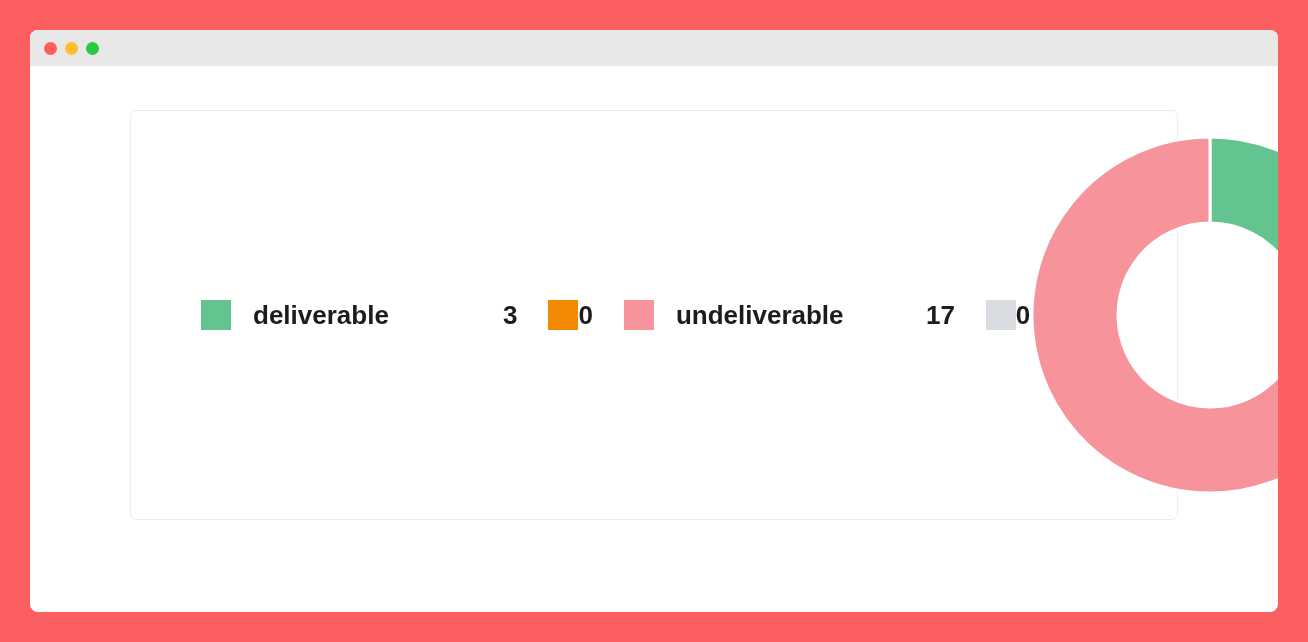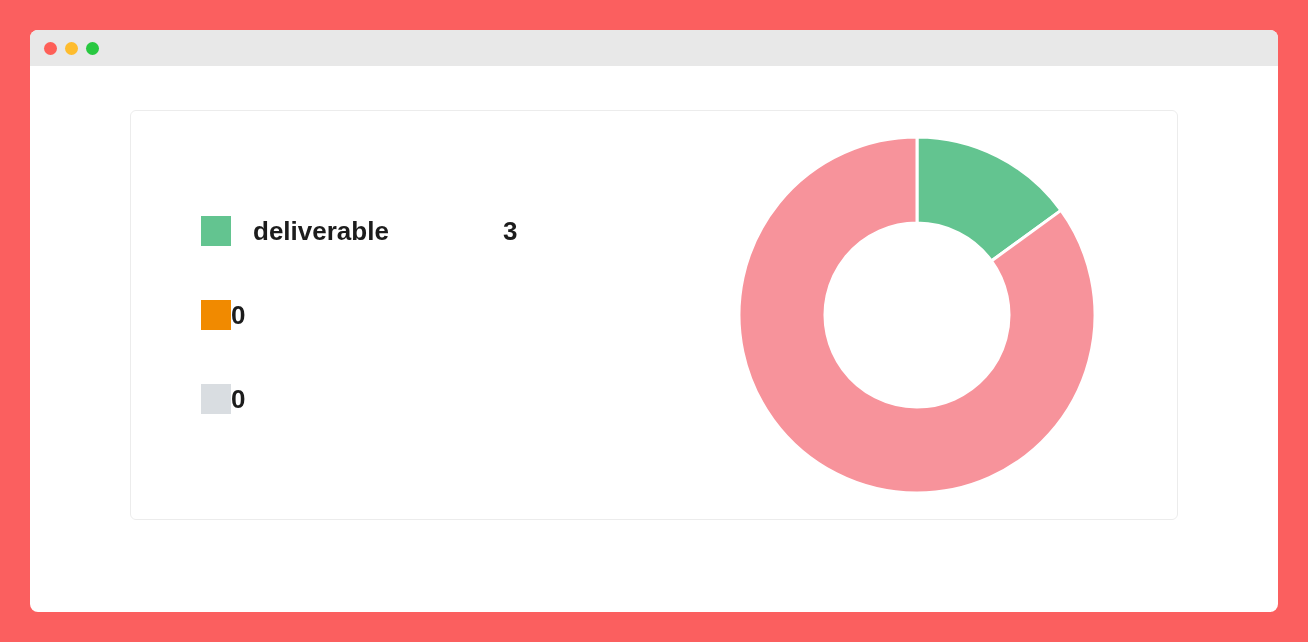--- a/index.html
+++ b/index.html
@@ -48,22 +48,21 @@
       border-radius: 6px;
       width: 100%;
       height: 410px;
       display: flex;
       align-items: center;
       justify-content: space-between;
       padding: 0 80px 0 70px;
     }
     .legend {
       display: flex;
-      flex-direction: column;
-      gap: 53px;
+      gap: 31px;
     }
     .legend-row {
       display: flex;
       align-items: center;
     }
     .swatch {
       width: 30px;
       height: 30px;
       flex-shrink: 0;
     }
@@ -104,20 +103,25 @@
           <div class="swatch" style="background:#63c490"></div>
           <div class="legend-label">deliverable</div>
           <div class="legend-value">3</div>
         </div>
 
         <div class="legend-row">
           <div class="swatch" style="background:#f18a00"></div>
           <div class="legend-value">0</div>
         </div>
 
+        <div class="legend-row">
+          <div class="swatch" style="background:#f7939b"></div>
+          <div class="legend-label">undeliverable</div>
+          <div class="legend-value">17</div>
+        </div>
 
         <div class="legend-row">
           <div class="swatch" style="background:#d9dde1"></div>
           <div class="legend-value">0</div>
         </div>
 
       </div>
       <div class="chart-wrap">
         <svg id="donut" width="360" height="360" viewBox="0 0 360 360">
             <path d="M 180 2 A 178 178 0 0 1 324.0050249987406 75.37422509193978 L 254.42956348249515 125.92375678909247 A 92 92 0 0 0 180 88 Z" fill="#63c490" stroke="#ffffff" stroke-width="3"></path>

